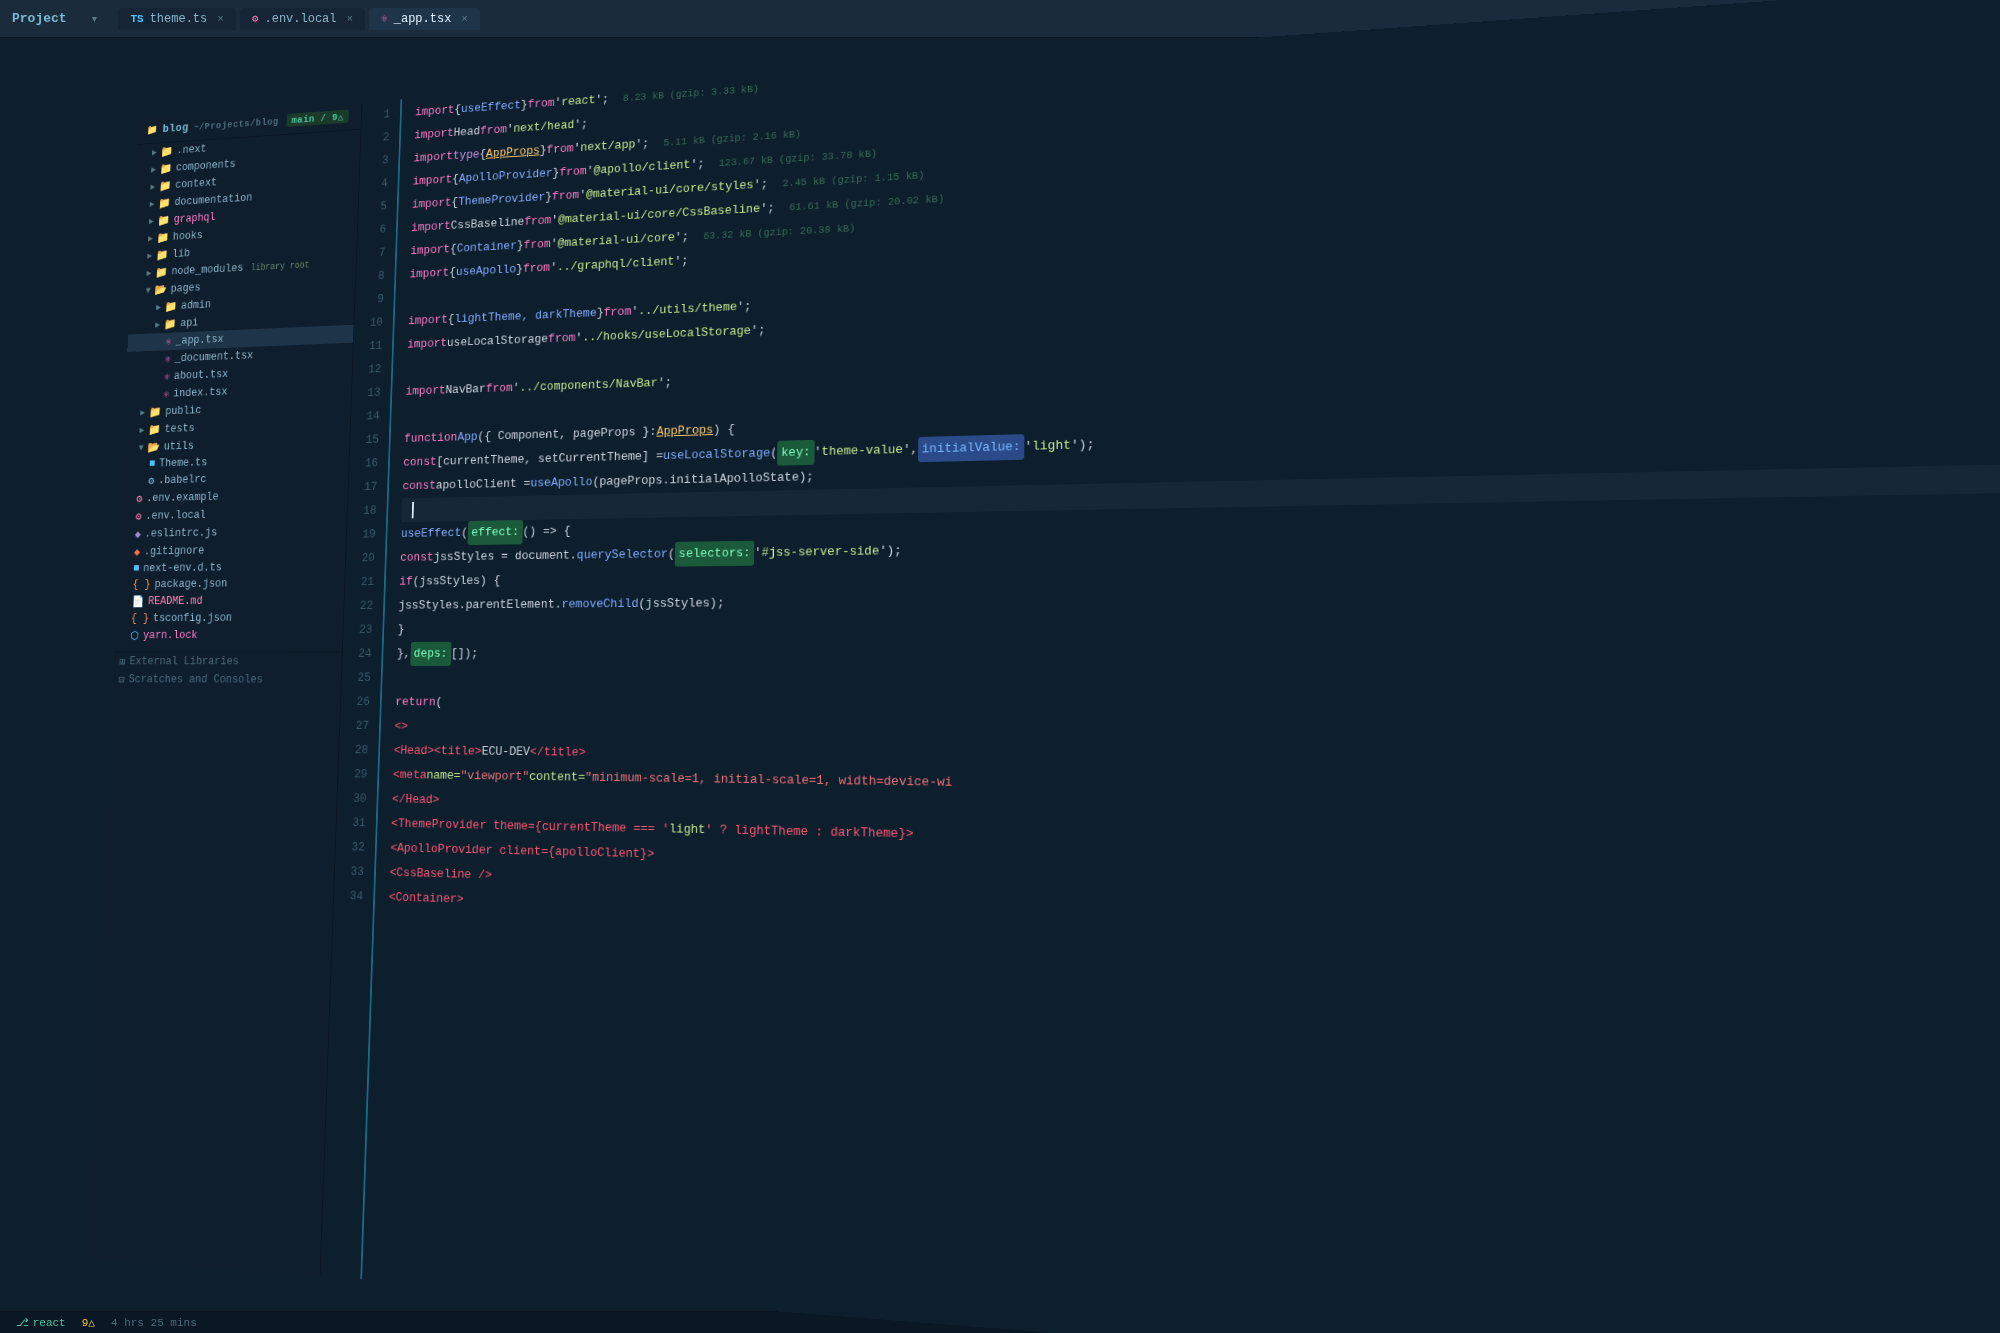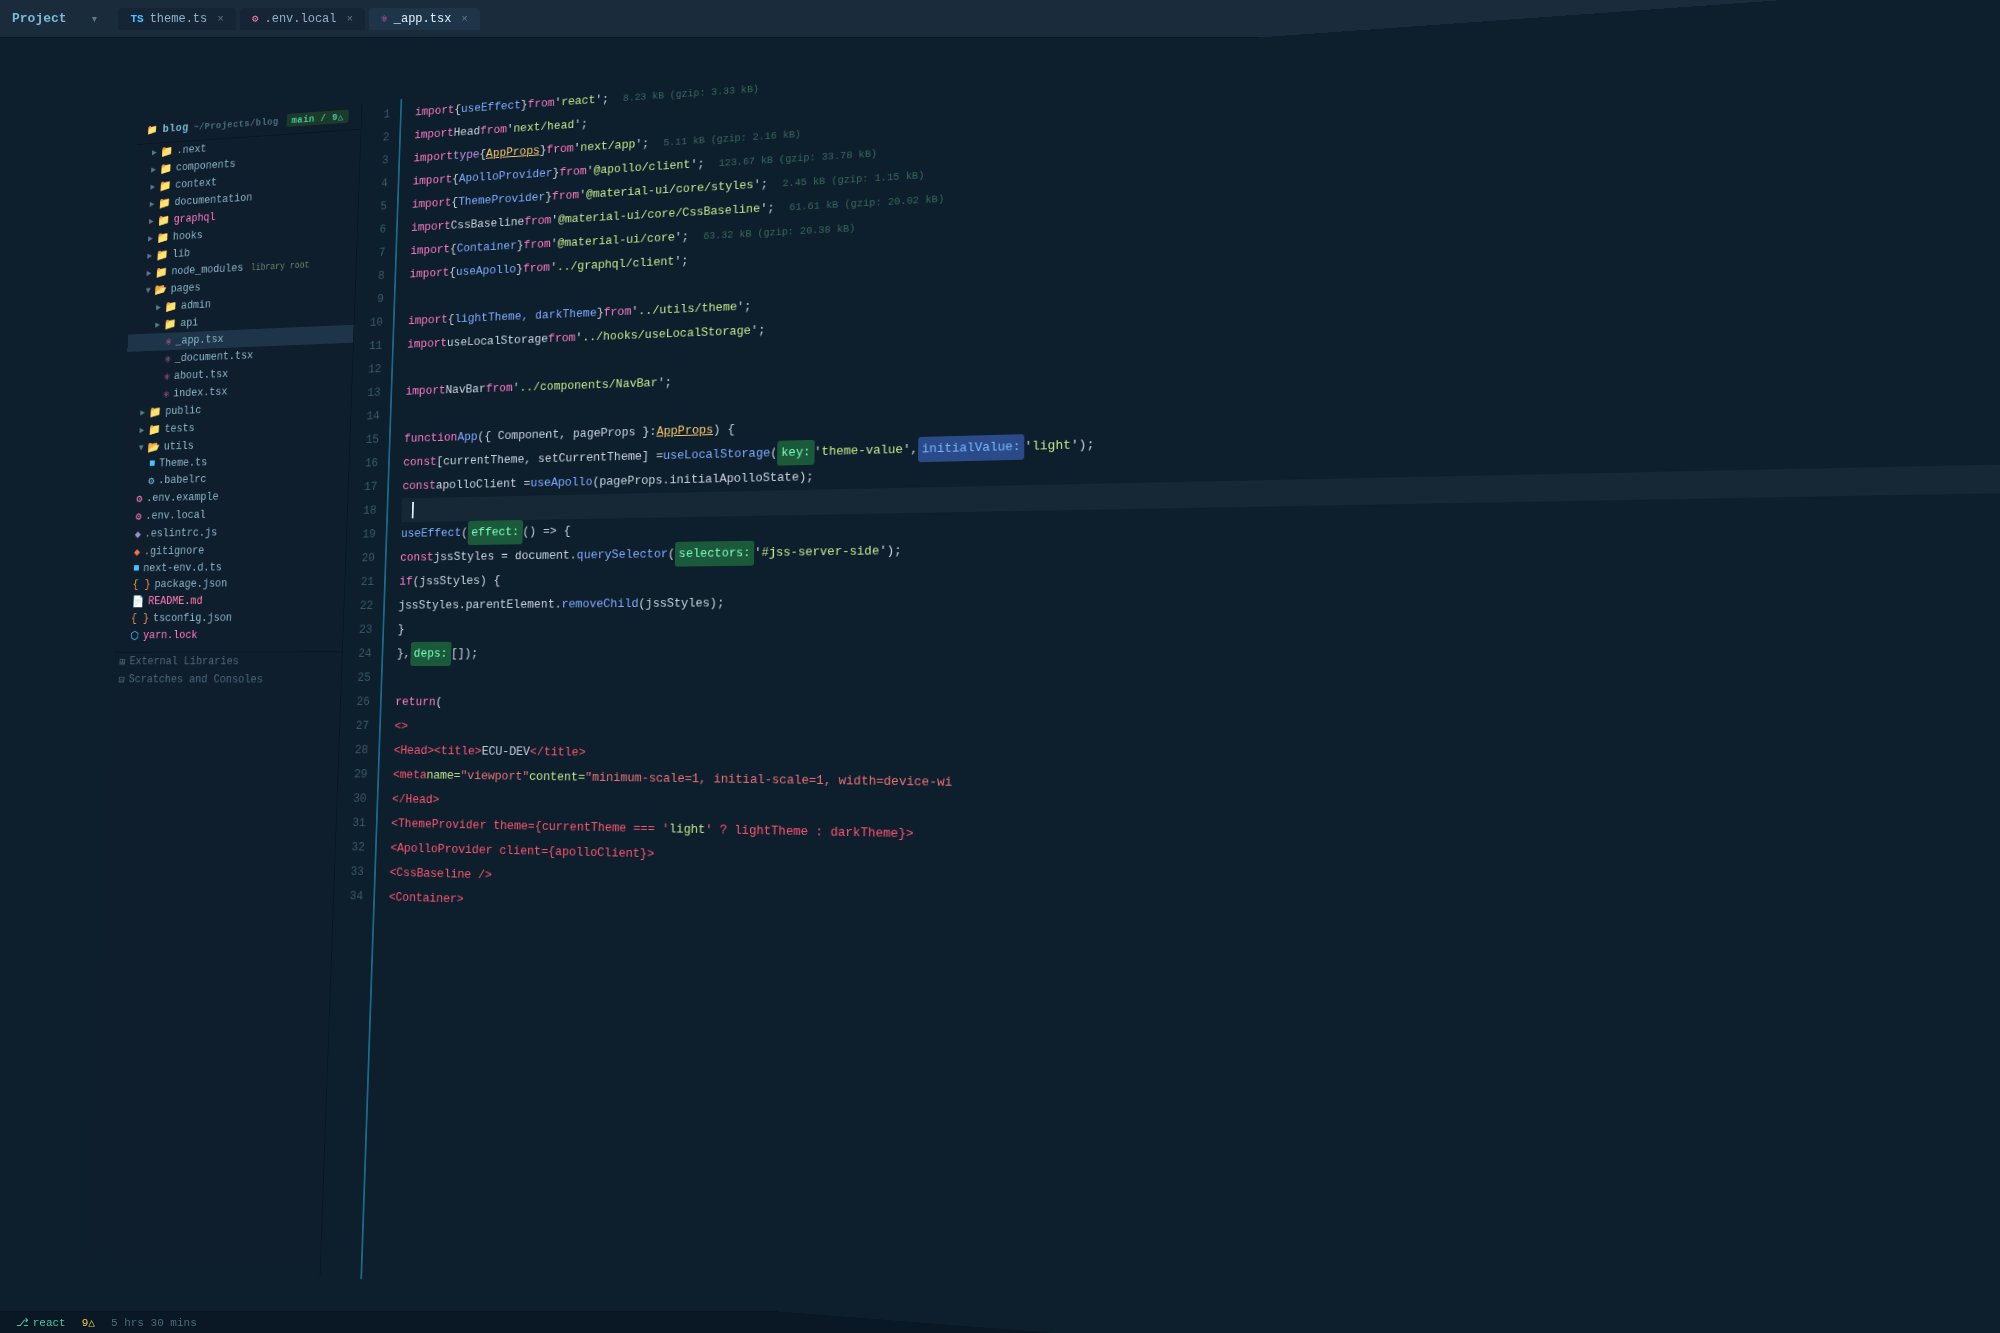--- a/index.html
+++ b/index.html
@@ -738,16 +738,16 @@
       </div>
     </div>
   </div>
 
   <div class="status-bar">
     <div class="git-branch-status">
       <span>⎇</span>
       <span>react</span>
     </div>
     <span style="color:#f7c948;">9△</span>
-    <span style="color:#4a6a7a;">5 hrs 30 mins</span>
+    <span style="color:#4a6a7a;">4 hrs 25 mins</span>
     <div class="cursor-pos">18:1</div>
   </div>
 </div>
 
 </body></html>

